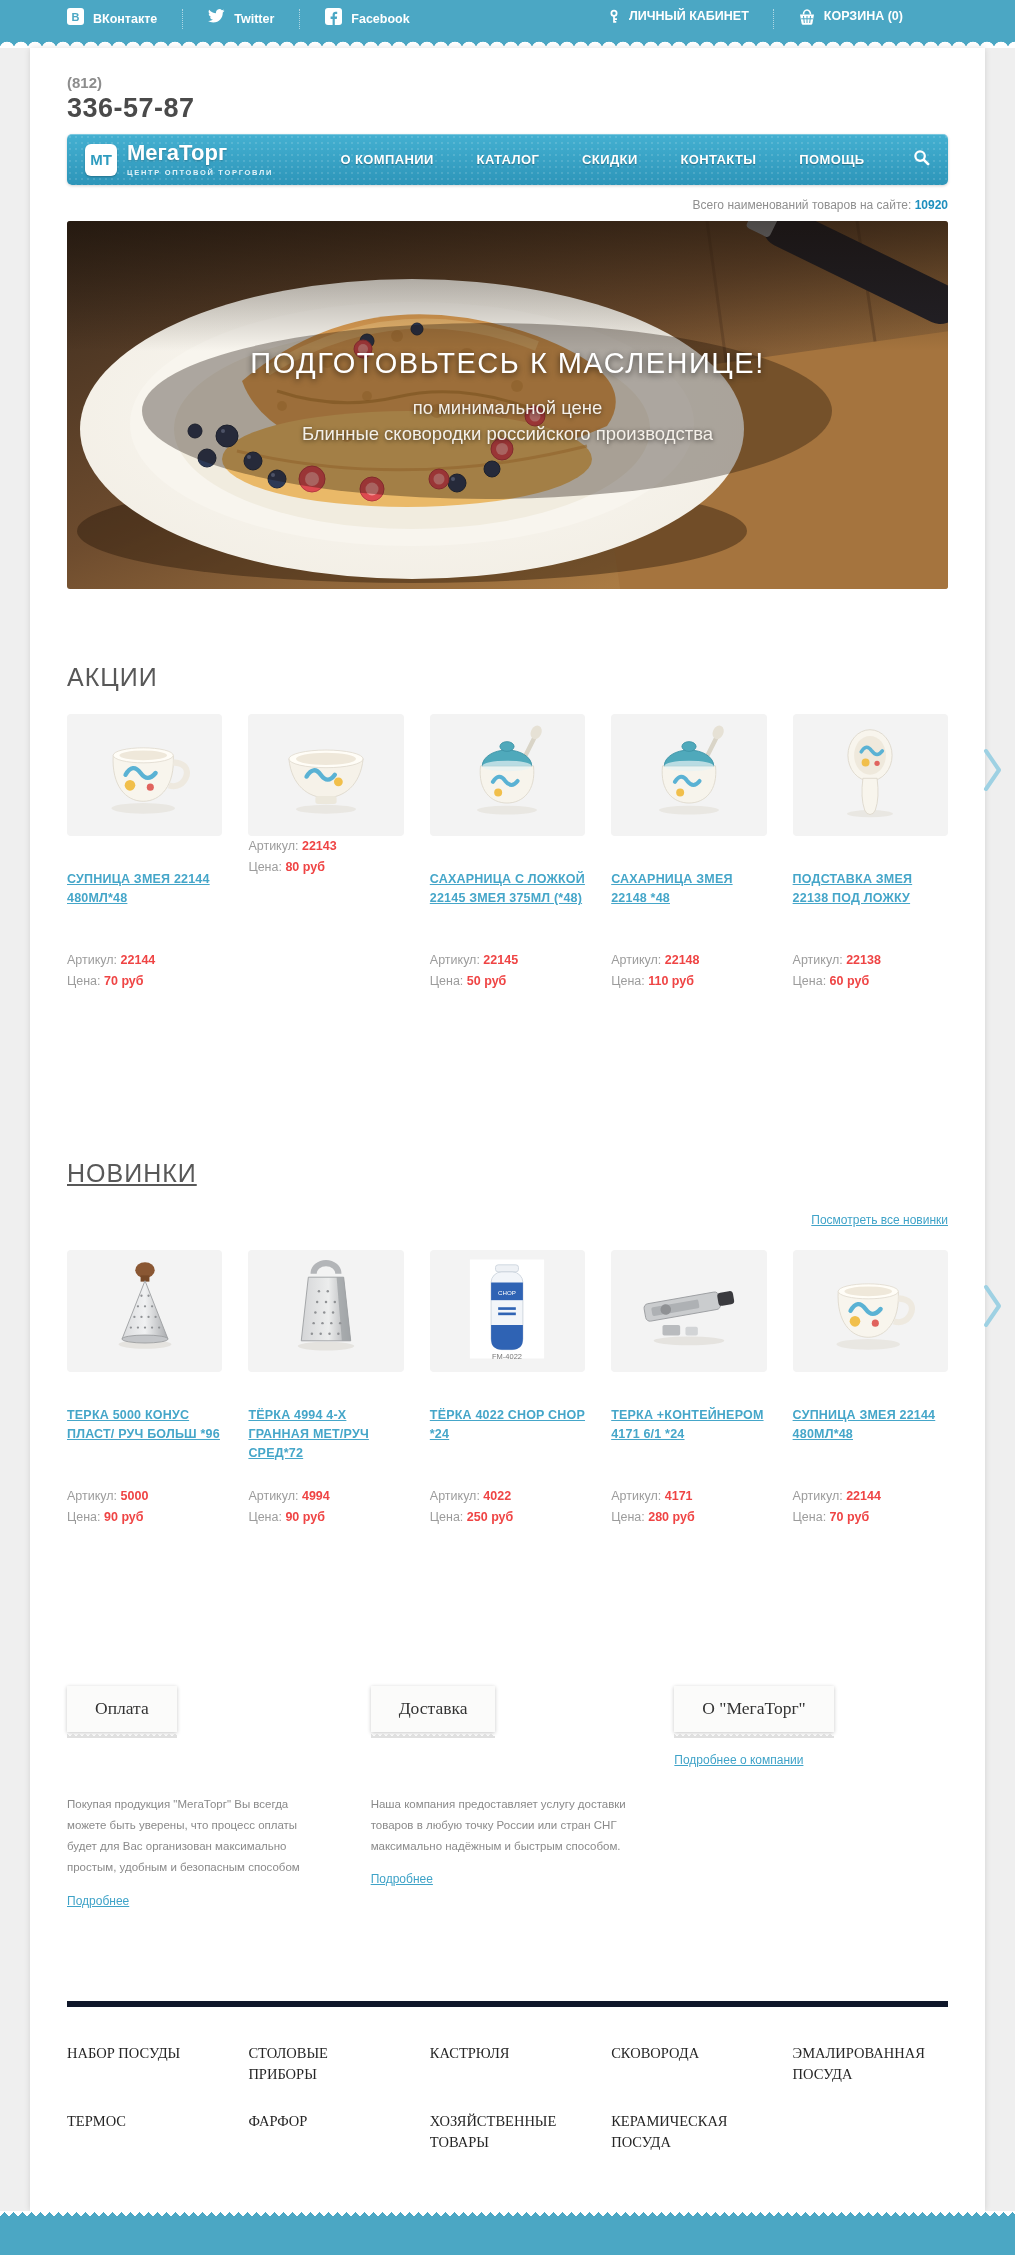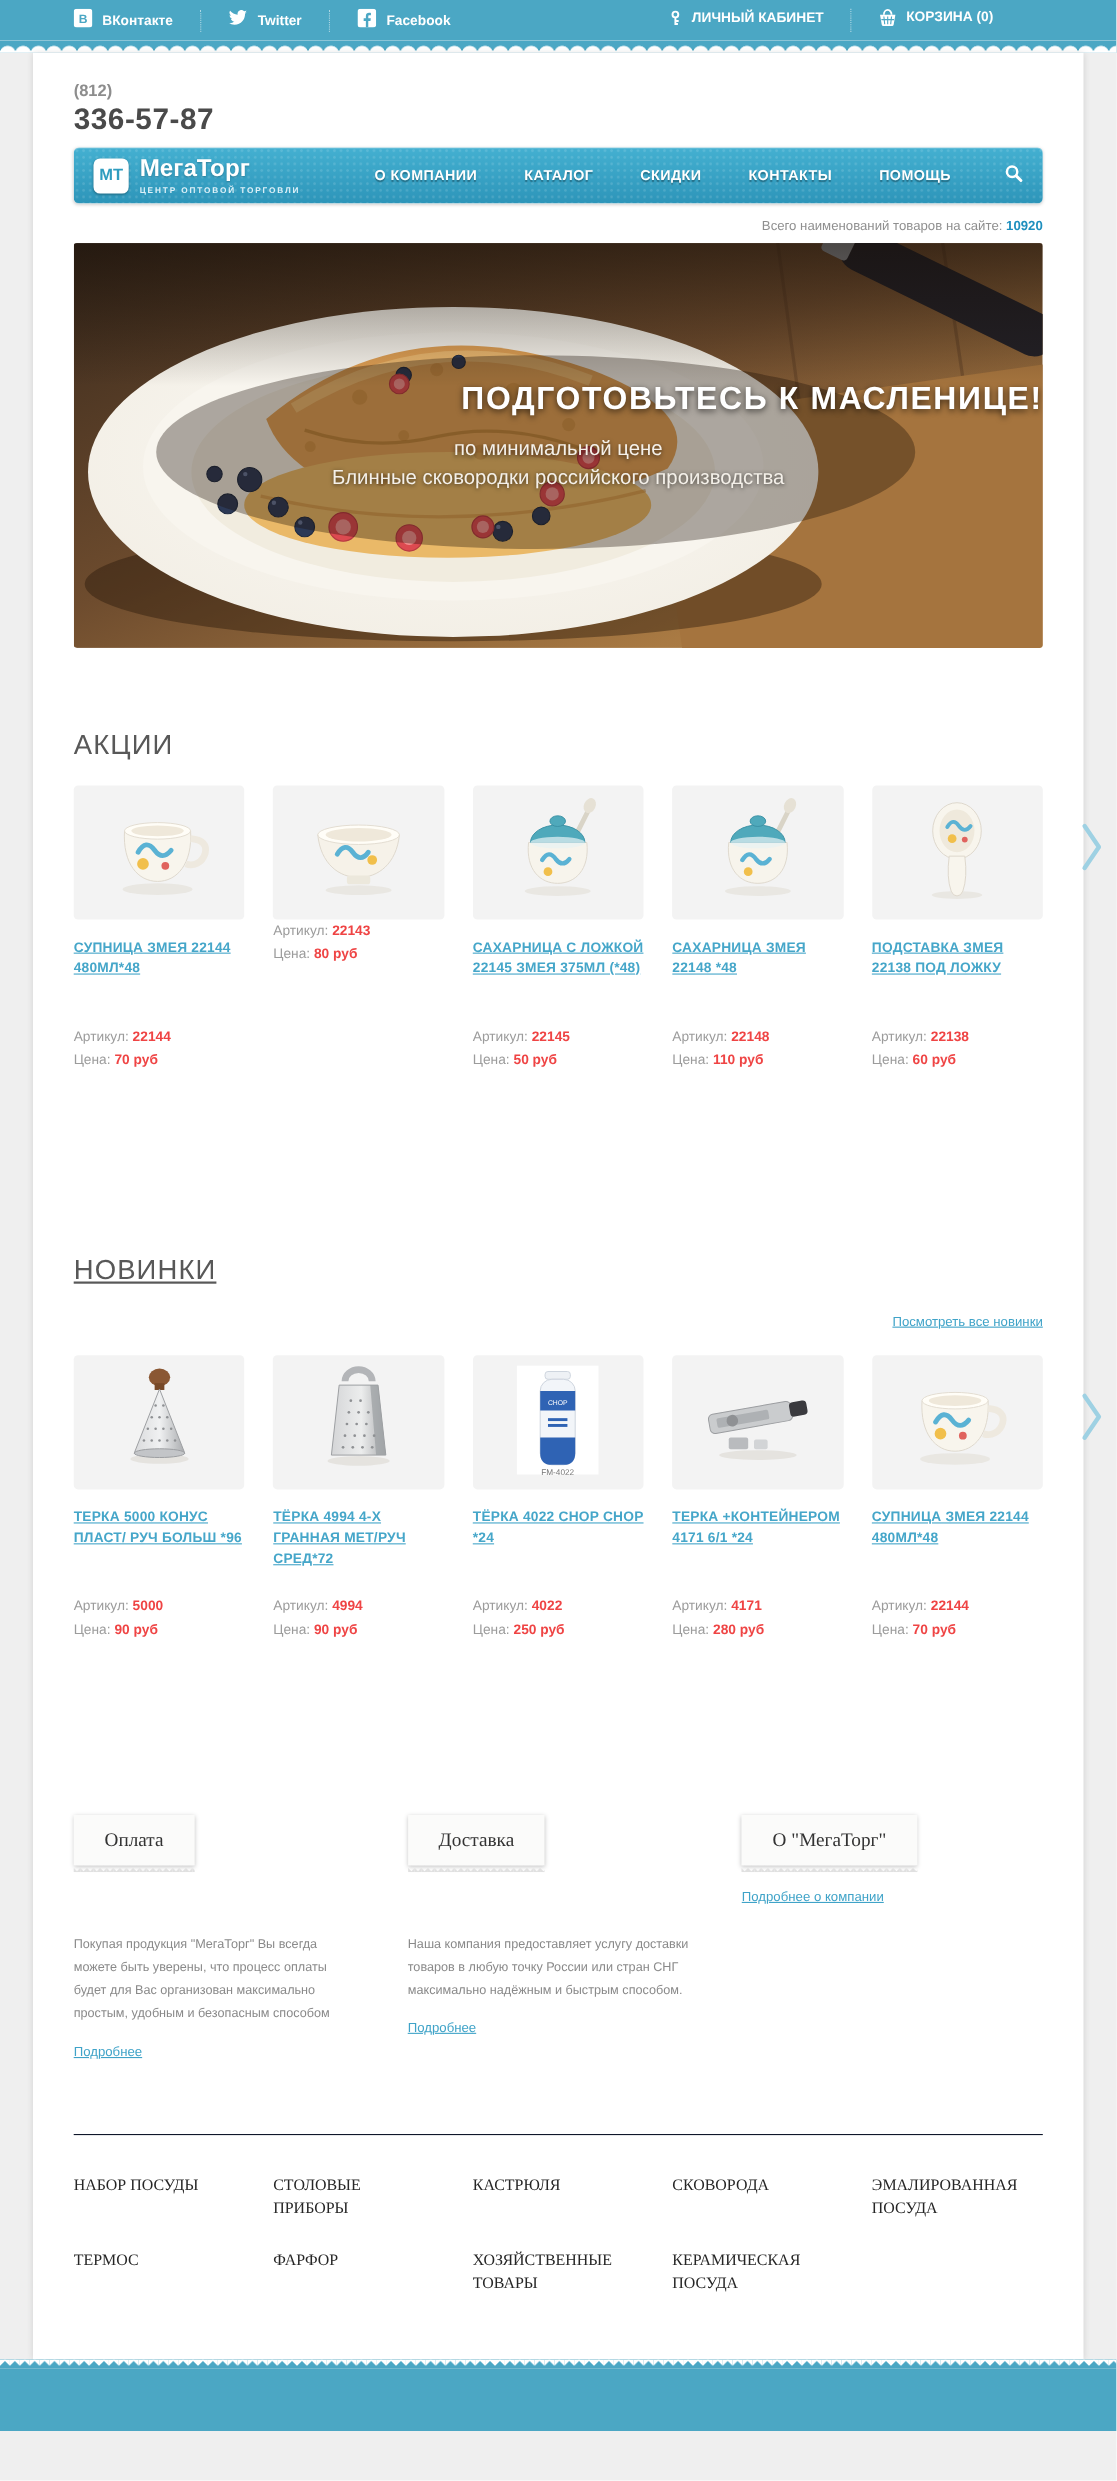--- a/index.html
+++ b/index.html
@@ -44,51 +44,51 @@
     text-shadow: 0 1px 1px rgba(0,0,0,.3); }
   .search-btn { width: 54px; display: flex; justify-content: center; align-items: center; cursor: pointer; height: 100%; }
 
   .total-line { margin-top: 13px; text-align: right; font-size: 12px; color: #8f8f8f; }
   .total-line b { color: #1e8fbe; }
 
   
   .hero { margin-top: 9px; height: 368px; border-radius: 3px; overflow: hidden; position: relative; display: block; }
   .hero svg.scene { position: absolute; inset: 0; width: 100%; height: 100%; }
   .hero-text { position: absolute; left: 0; right: 0; top: 126px; text-align: center; }
-  .hero-title { font-size: 29px; font-weight: bold; letter-spacing: 1.5px; color: #fff; text-shadow: 0 2px 6px rgba(0,0,0,.65); text-align: right; }
+  .hero-title { font-size: 29px; font-weight: normal; letter-spacing: 1.5px; color: #fff; text-shadow: 0 2px 6px rgba(0,0,0,.65); }
   .hero-sub { margin-top: 15px; font-size: 18.5px; line-height: 1.4; color: #f4f0e9; text-shadow: 0 1px 4px rgba(0,0,0,.6); }
 
   
   .section-heading { margin-top: 74px; font-size: 25px; font-weight: normal; color: #585858; letter-spacing: 1px; }
   .section-heading.second { margin-top: 168px; text-decoration: underline; }
   .view-all-row { margin-top: 22px; text-align: right; }
   .view-all-row a { color: #3fa3c8; font-size: 12px; text-decoration: underline; }
   .products-wrap { position: relative; }
   .products { margin-top: 22px; display: grid; grid-template-columns: repeat(5, 1fr); column-gap: 26px; }
   .p-img { height: 122px; background: #f3f3f3; border-radius: 4px; display: flex; align-items: center; justify-content: center; cursor: pointer; }
   .p-img svg { width: 106px; height: 106px; }
-  .p-title { display: block; margin-top: 16px; height: 80px; color: #45a6c9; font-size: 12.5px; font-weight: bold;
+  .p-title { display: block; margin-top: 34px; height: 80px; color: #45a6c9; font-size: 12.5px; font-weight: bold;
     text-decoration: underline; line-height: 1.5; letter-spacing: .2px; }
   .p-meta { font-size: 12.5px; color: #9c9c9c; line-height: 1.65; }
   .p-meta b { color: #ef4444; }
   .carousel-arrow { position: absolute; right: -55px; top: 34px; }
 
   
   .info-section { margin-top: 158px; display: grid; grid-template-columns: repeat(3, 1fr); column-gap: 30px; }
   .tab-wrap { display: inline-block; }
   .tab { display: block; padding: 12px 28px 13px; background: #fbfbfa; font-family: "Liberation Serif","DejaVu Serif",serif;
     font-size: 17.5px; color: #333; box-shadow: 0 1px 4px rgba(0,0,0,.22); white-space: nowrap; }
   .tab-tear { height: 6px; background-color: transparent;
     background-image: linear-gradient(45deg, #e0e0e0 3px, transparent 0), linear-gradient(-45deg, #e0e0e0 3px, transparent 0);
     background-size: 6px 6px; background-repeat: repeat-x; }
   .info-text { margin-top: 56px; font-size: 11.5px; line-height: 1.85; color: #8a8a8a; max-width: 262px; }
   .info-link { display: inline-block; margin-top: 15px; font-size: 12px; color: #3fa3c8; text-decoration: underline; }
 
   
-  .footer-cats { margin-top: 66px; border-top: 1px solid #0f172a; padding: 36px 0 24px;
+  .footer-cats { margin-top: 92px; border-top: 6px solid #0f172a; padding: 36px 0 24px;
     display: grid; grid-template-columns: repeat(5, 1fr); column-gap: 26px; row-gap: 26px; }
   .footer-cats a { font-family: "Liberation Serif","DejaVu Serif",serif; font-size: 14.5px; color: #262626;
     text-decoration: none; line-height: 1.45; max-width: 140px; display: block; }
 
   
   .bottom-teeth { height: 8px; background-color: #4ba7c4;
     background-image: linear-gradient(135deg, #ffffff 4px, transparent 0), linear-gradient(225deg, #ffffff 4px, transparent 0);
     background-size: 9px 8px; background-repeat: repeat-x; }
   .bottombar { height: 57px; background: #4ba7c4; display: flex; align-items: center; padding: 0 50px;
     font-family: "Liberation Serif","DejaVu Serif",serif; font-size: 14px; color: #fbfeff; }

